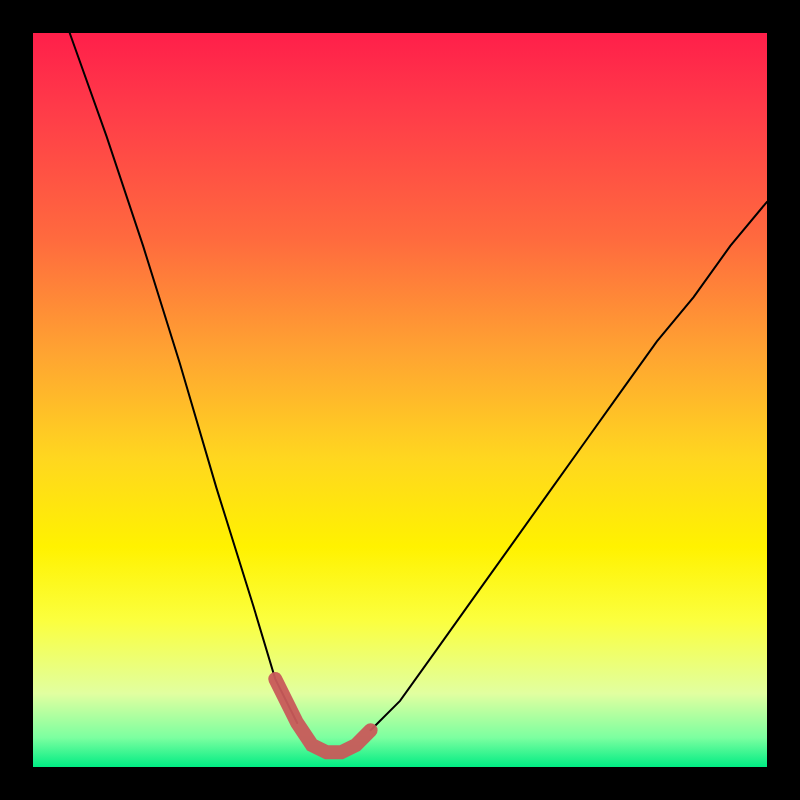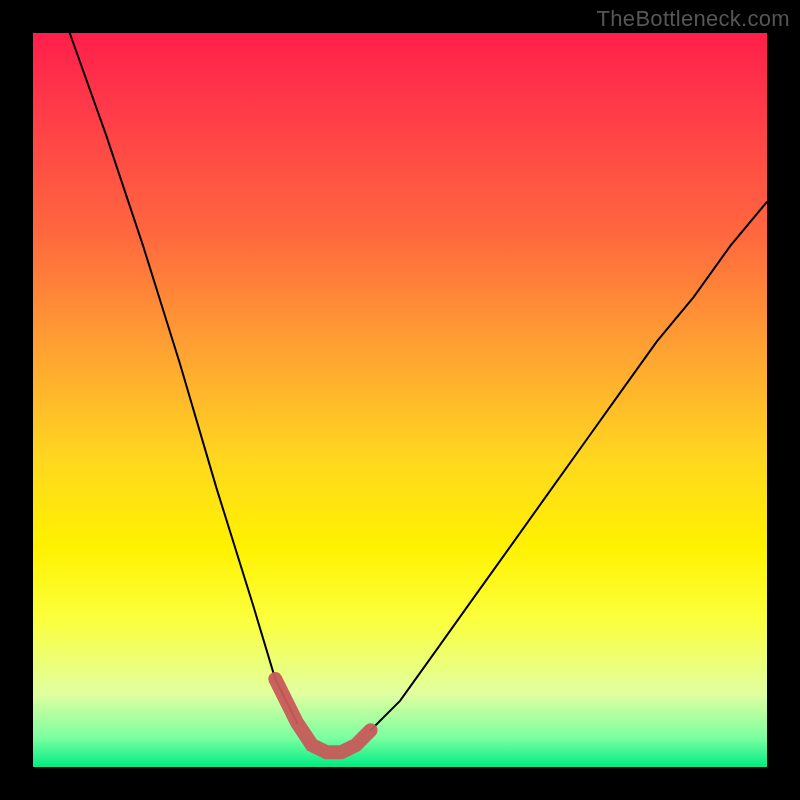--- a/index.html
+++ b/index.html
@@ -66,21 +66,20 @@
     stroke: #c85a5a;
     stroke-width: 14;
     stroke-linecap: round;
     opacity: 0.95;
   }
 </style>
 </head>
 <body>
 
 <div class="frame">
-  <div class="watermark">TheBottleneck.com</div>
 
   <div class="plot-area">
     <svg class="curves" viewBox="0 0 734 734" preserveAspectRatio="none">
       <path class="curve-black" d="M36.7 0.0 L73.4 102.8 L110.1 212.9 L146.8 330.3 L183.5 455.1 L220.2 572.5 L242.2 645.9 L264.2 690.0"></path>
       <path class="curve-black" d="M337.6 697.3 L367.0 667.9 L403.7 616.6 L440.4 565.2 L477.1 513.8 L513.8 462.4 L550.5 411.0 L587.2 359.7 L623.9 308.3 L660.6 264.2 L697.3 212.9 L734.0 168.8"></path>
       <path class="valley" d="M242.2 645.9 L264.2 690.0 L278.9 712.0 L293.6 719.3 L308.3 719.3 L323.0 712.0 L337.6 697.3"></path>
     </svg>
   </div>
 </div>
 

